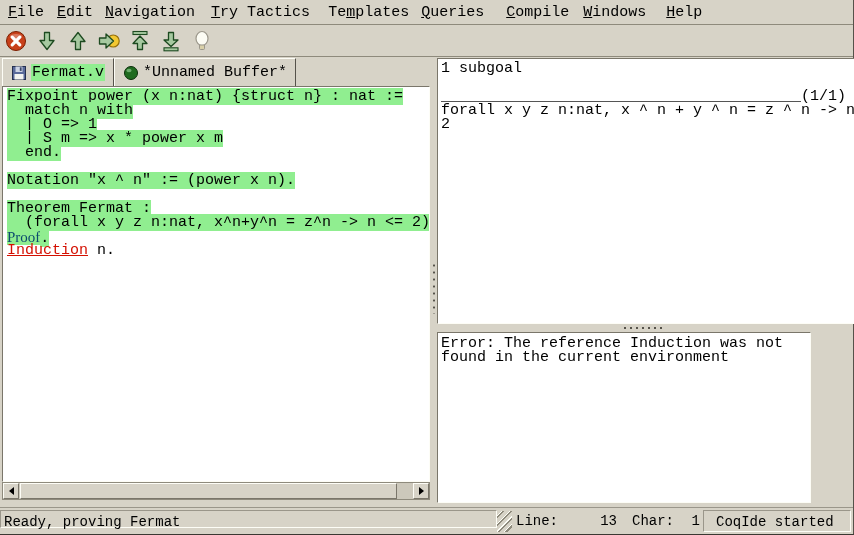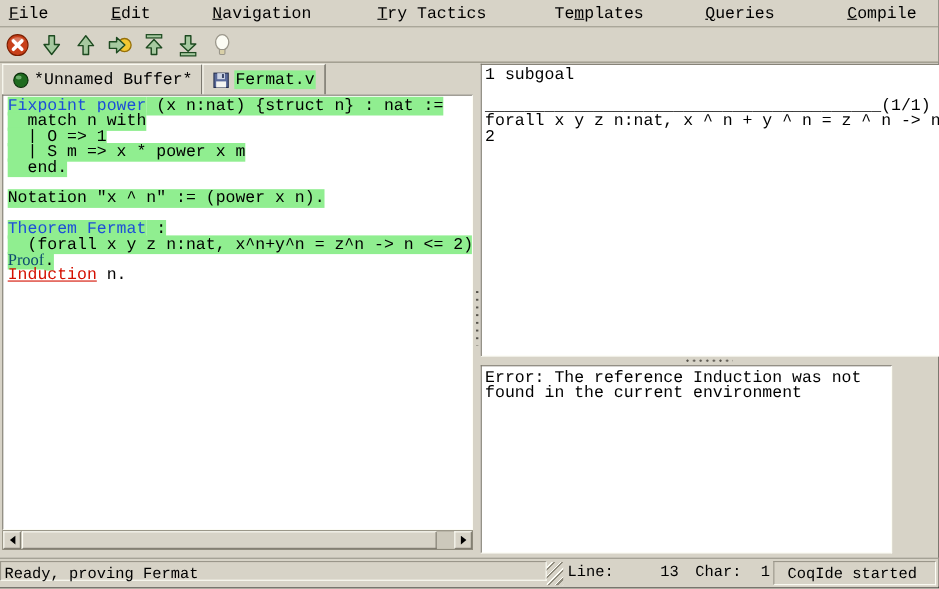--- a/index.html
+++ b/index.html
@@ -4,21 +4,21 @@
 <style>
   html,body{margin:0;padding:0;}
   body{width:854px;height:535px;overflow:hidden;background:#d7d3c7;
        font-family:"Liberation Mono",monospace;position:relative;}
   #window{position:absolute;inset:0;background:#d7d3c7;
           border-right:1px solid #55524a;border-bottom:2px solid #3a3832;box-sizing:border-box;}
 
   
   .menubar{position:absolute;left:0;top:0;right:0;height:24px;display:flex;align-items:center;
            padding-left:8px;border-bottom:1px solid #8e8a7c;background:#d7d3c7;
-           font-size:15px;color:#000;gap:44px;}
+           font-size:15px;color:#000;}
   .mi{white-space:pre;cursor:default;}
   .mi:nth-child(1){margin-right:13px}.mi:nth-child(2){margin-right:12px}
   .mi:nth-child(3){margin-right:16px}.mi:nth-child(4){margin-right:18px}
   .mi:nth-child(5){margin-right:12px}.mi:nth-child(6){margin-right:22px}
   .mi:nth-child(7){margin-right:14px}.mi:nth-child(8){margin-right:20px}
   .mkey{text-decoration:underline;}
 
   
   .toolbar{position:absolute;left:0;top:25px;right:0;height:31px;display:flex;align-items:center;
            gap:7px;padding-left:4px;border-bottom:1px solid #8e8a7c;background:#d7d3c7;}
@@ -30,21 +30,21 @@
        border-style:solid;border-width:1px 1px 0 1px;border-color:#fdfdf6 #55524a #d7d3c7 #fdfdf6;
        box-sizing:border-box;height:28px;}
   .tab-label-hl{background:#90ee90;padding:0 1px;}
 
   
   .editor{position:absolute;left:2px;top:86px;width:428px;height:396px;background:#fff;
           border:1px solid;border-color:#7a766a #fdfdf6 #fdfdf6 #7a766a;box-sizing:border-box;
           padding:3px 0 0 4px;overflow:hidden;cursor:text;}
   .cl{font-size:15px;line-height:14px;height:14px;white-space:pre;color:#000;}
   .hl{background:#90ee90;}
-  .kw{color:#1d4ed8;}
+  .kw{color:#000000;}
   .blu{color:#0c4a6e;font-family:Liberation Serif, serif;}
   .errw{color:#d40f00;text-decoration:underline;}
 
   
   .hscroll{position:absolute;left:2px;top:482px;width:428px;height:18px;background:#ccc8bb;
            border:1px solid #8e8a7c;box-sizing:border-box;}
   .sbtn{position:absolute;top:0;width:16px;height:16px;background:#d7d3c7;
         border:1px solid;border-color:#fdfdf6 #7a766a #7a766a #fdfdf6;box-sizing:border-box;
         display:flex;align-items:center;justify-content:center;}
   .sbtn.left{left:0;} .sbtn.right{right:0;}
@@ -146,33 +146,33 @@
       <svg width="24" height="24" viewBox="0 0 24 24">
         <ellipse cx="12" cy="9.5" rx="6" ry="7" fill="#fcfcf4" stroke="#9b978b" stroke-width="1.2"></ellipse>
         <path d="M9.5 16 h5 v3.5 a1 1 0 0 1 -1 1 h-3 a1 1 0 0 1 -1 -1 z" fill="#d9d0a8" stroke="#9b978b" stroke-width="1"></path>
       </svg>
     </span>
   </div>
 
   <div class="tabs">
     <div class="tab">
       <svg width="16" height="16" viewBox="0 0 16 16">
-        <circle cx="8" cy="8" r="6.5" fill="#1f6b1f" stroke="#0a2e0a" stroke-width="1"></circle>
-        <ellipse cx="6" cy="5.5" rx="2.6" ry="1.8" fill="#7ab87a" opacity="0.85"></ellipse>
-      </svg>
-      <span>*Unnamed Buffer*</span>
-    </div>
-    <div class="tab">
-      <svg width="16" height="16" viewBox="0 0 16 16">
         <rect x="1.5" y="1.5" width="13" height="13" fill="#5a6a9a" stroke="#26304f" stroke-width="1"></rect>
         <rect x="4.5" y="1.5" width="7" height="5.5" fill="#cdd4e4"></rect>
         <rect x="8.8" y="2.3" width="1.8" height="3.6" fill="#3a4668"></rect>
         <rect x="3.5" y="9" width="9" height="5.5" fill="#f4f4f0"></rect>
       </svg>
       <span class="tab-label-hl">Fermat.v</span>
+    </div>
+    <div class="tab">
+      <svg width="16" height="16" viewBox="0 0 16 16">
+        <circle cx="8" cy="8" r="6.5" fill="#1f6b1f" stroke="#0a2e0a" stroke-width="1"></circle>
+        <ellipse cx="6" cy="5.5" rx="2.6" ry="1.8" fill="#7ab87a" opacity="0.85"></ellipse>
+      </svg>
+      <span>*Unnamed Buffer*</span>
     </div>
   </div>
 
   <div class="editor">
     <div class="cl"><span class="hl kw">Fixpoint power</span><span class="hl"> (x n:nat) {struct n} : nat :=</span></div>
     <div class="cl"><span class="hl">  match n with</span></div>
     <div class="cl"><span class="hl">  | O =&gt; 1</span></div>
     <div class="cl"><span class="hl">  | S m =&gt; x * power x m</span></div>
     <div class="cl"><span class="hl">  end.</span></div>
     <div class="cl"></div>

